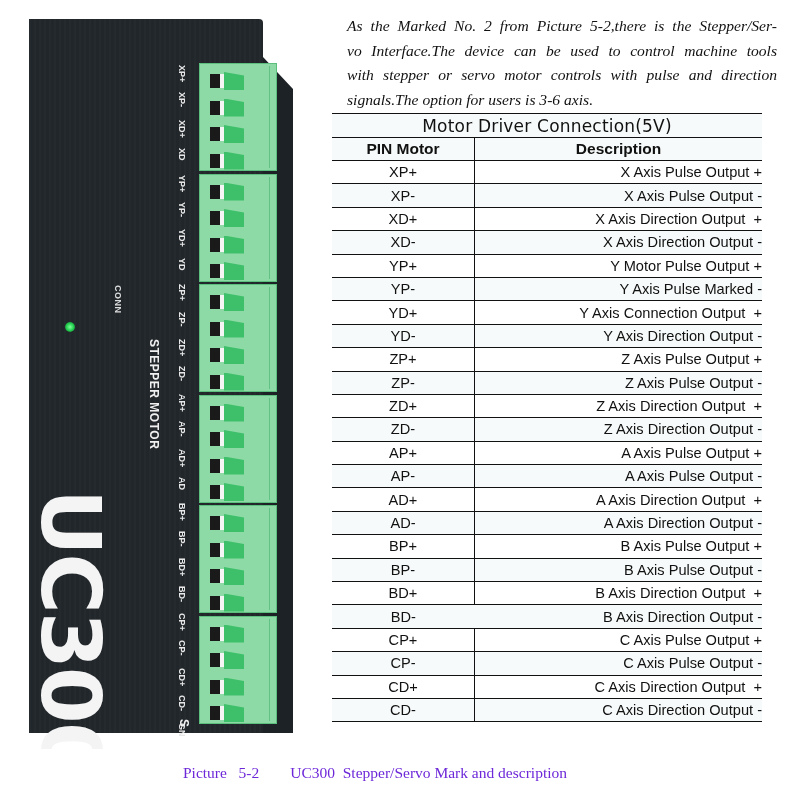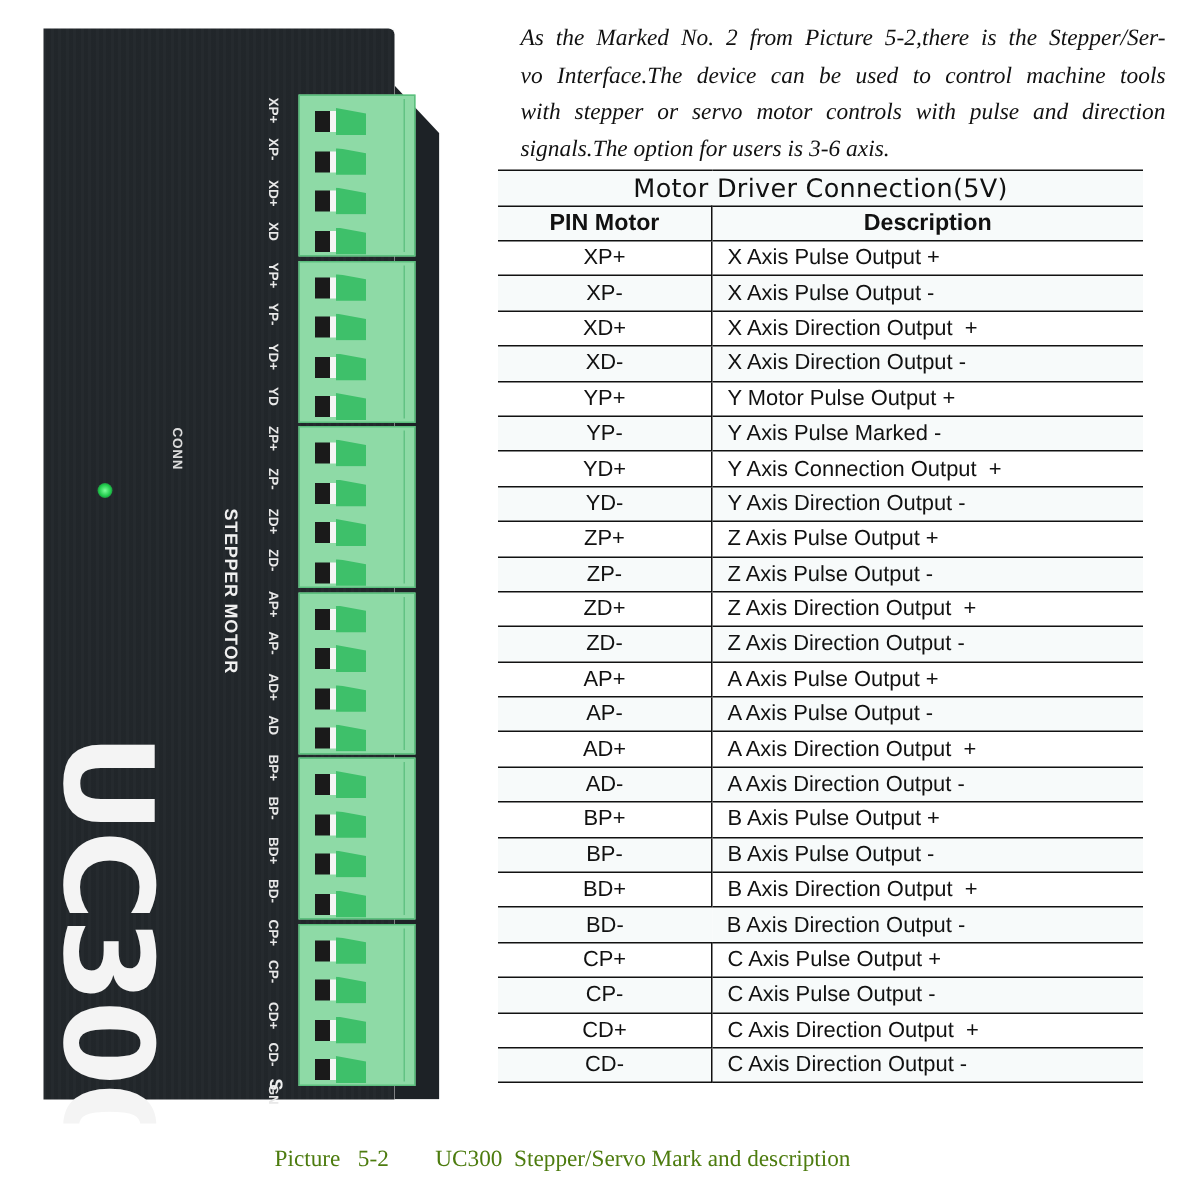--- a/index.html
+++ b/index.html
@@ -76,39 +76,39 @@
     font-family:"Liberation Serif", serif; font-size:15.6px; line-height:24.5px; color:#111;
     text-align:justify;
   }
   .intro span.line { display:block; white-space:nowrap; text-align:justify; text-align-last:justify;font-style:italic; }
   .intro span.line.last { text-align-last:left; }
 
   table.pins {
     position:absolute; left:332px; top:113px; width:430px;
     border-collapse:collapse; font-family:"Liberation Sans", sans-serif; color:#111;
   }
-  table.pins td, table.pins th { padding:0; border-top:1.5px solid #111; }
+  table.pins td, table.pins th { padding:0; border-top:1.5px solid #111;text-align:right; }
   table.pins .title-row th {
     height:23px; font-size:17px; font-weight:normal; text-align:center; background:#f7fafa;
     font-family:"DejaVu Sans", sans-serif; letter-spacing:0.2px;
   }
   table.pins .head-row th {
     height:22px; font-size:15.5px; font-weight:bold; text-align:center; background:#f7fafa;
   }
   table.pins .head-row th.pin-col { border-right:1px solid #111; width:142px; }
   table.pins tr.data td { height:22.4px; font-size:14.6px; }
   table.pins tr.data td.pin { text-align:center; border-right:1px solid #111; width:142px; }
   table.pins tr.data td.desc { padding-left:10px; white-space:pre; }
   table.pins tr.data.alt td { background:#f7fafa; }
   table.pins tr.last td { border-bottom:1.5px solid #111; }
   table.pins tr.nodiv td.pin { border-right:none; }
 
   .caption {
     position:absolute; left:183px; top:764px;
-    font-family:"Liberation Serif", serif; font-size:15.5px; color:#4d7c0f; white-space:pre;
+    font-family:"Liberation Serif", serif; font-size:15.5px; color:#6d28d9; white-space:pre;
   }
 </style>
 </head>
 <body>
 
 <div class="device">
   <div class="device-body"></div>
   <div class="device-tex"></div>
   <div class="device-side"></div>
 

